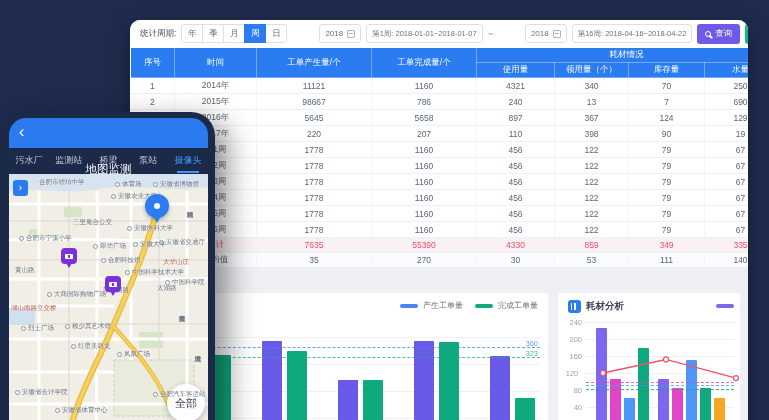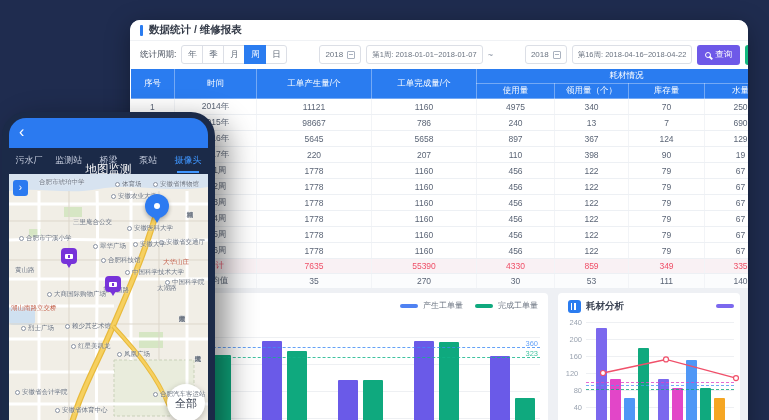--- a/index.html
+++ b/index.html
@@ -108,24 +108,20 @@
                border-radius:3px; color:#fff; font-size:10px; line-height:15px; text-align:center; }
   .allbtn { position:absolute; left:158px; top:210px; width:38px; height:38px; border-radius:50%;
             background:#fff; box-shadow:0 2px 6px rgba(0,0,0,.25); display:flex; align-items:center;
             justify-content:center; font-size:11px; color:#3c4454; }
 </style>
 </head>
 <body>
 
 <div class="dash">
   <div class="topblock">
-    <div class="crumbbar">
-      <span class="bluebar"></span>
-      <span class="crumb">数据统计 / 维修报表</span>
-    </div>
     <div class="filter">
       <span class="flabel">统计周期:</span>
       <span class="segs" id="segments">
           <span class="seg">年</span>
           <span class="seg">季</span>
           <span class="seg">月</span>
           <span class="seg active">周</span>
           <span class="seg">日</span>
         </span>
       <span class="box year">
@@ -178,21 +174,21 @@
               <th>库存量</th>
               <th>水量</th>
             </tr>
           </thead>
         <tbody>
             <tr>
               <td>1</td>
               <td>2014年</td>
               <td>11121</td>
               <td>1160</td>
-              <td>4975</td>
+              <td>4321</td>
               <td>340</td>
               <td>70</td>
               <td>250</td>
             </tr>
             <tr>
               <td>2</td>
               <td>2015年</td>
               <td>98667</td>
               <td>786</td>
               <td>240</td>

